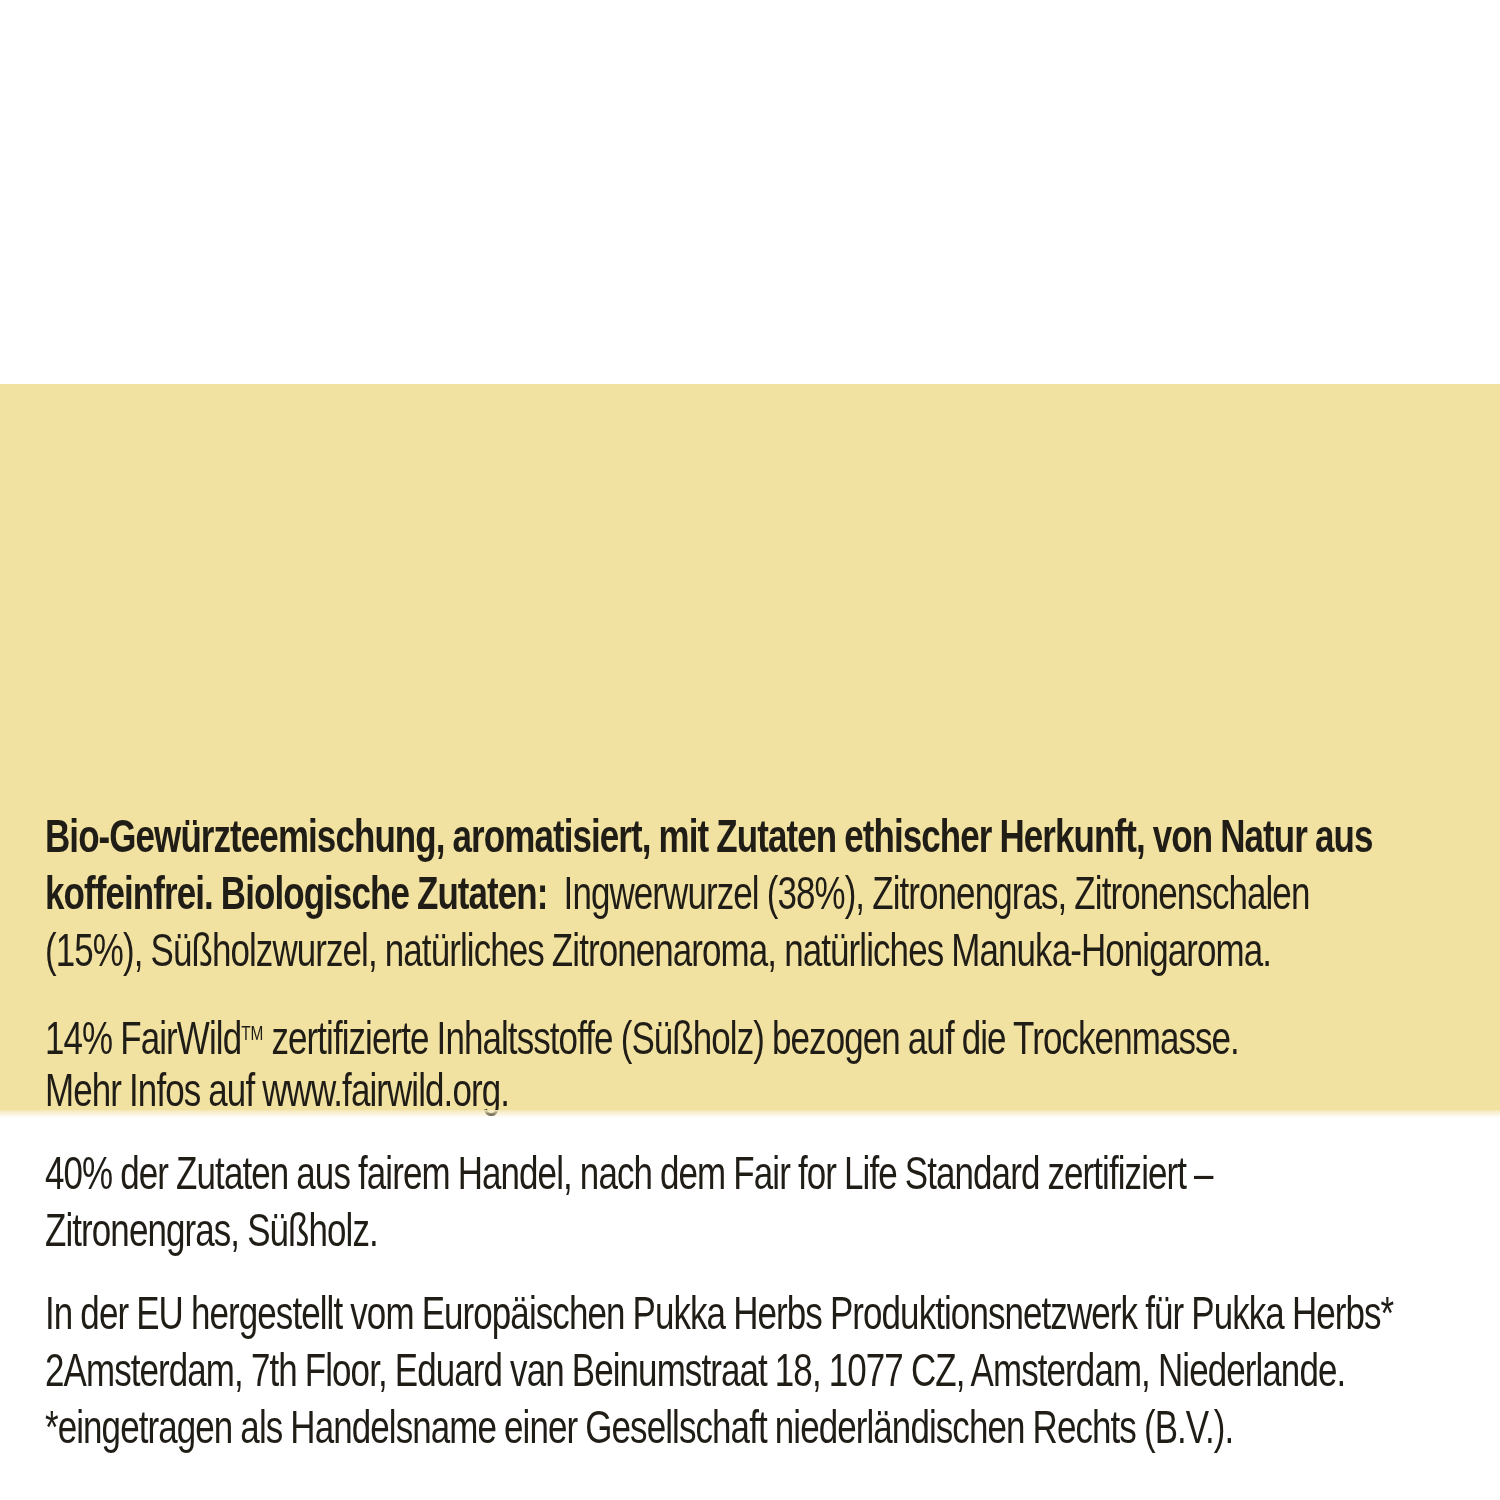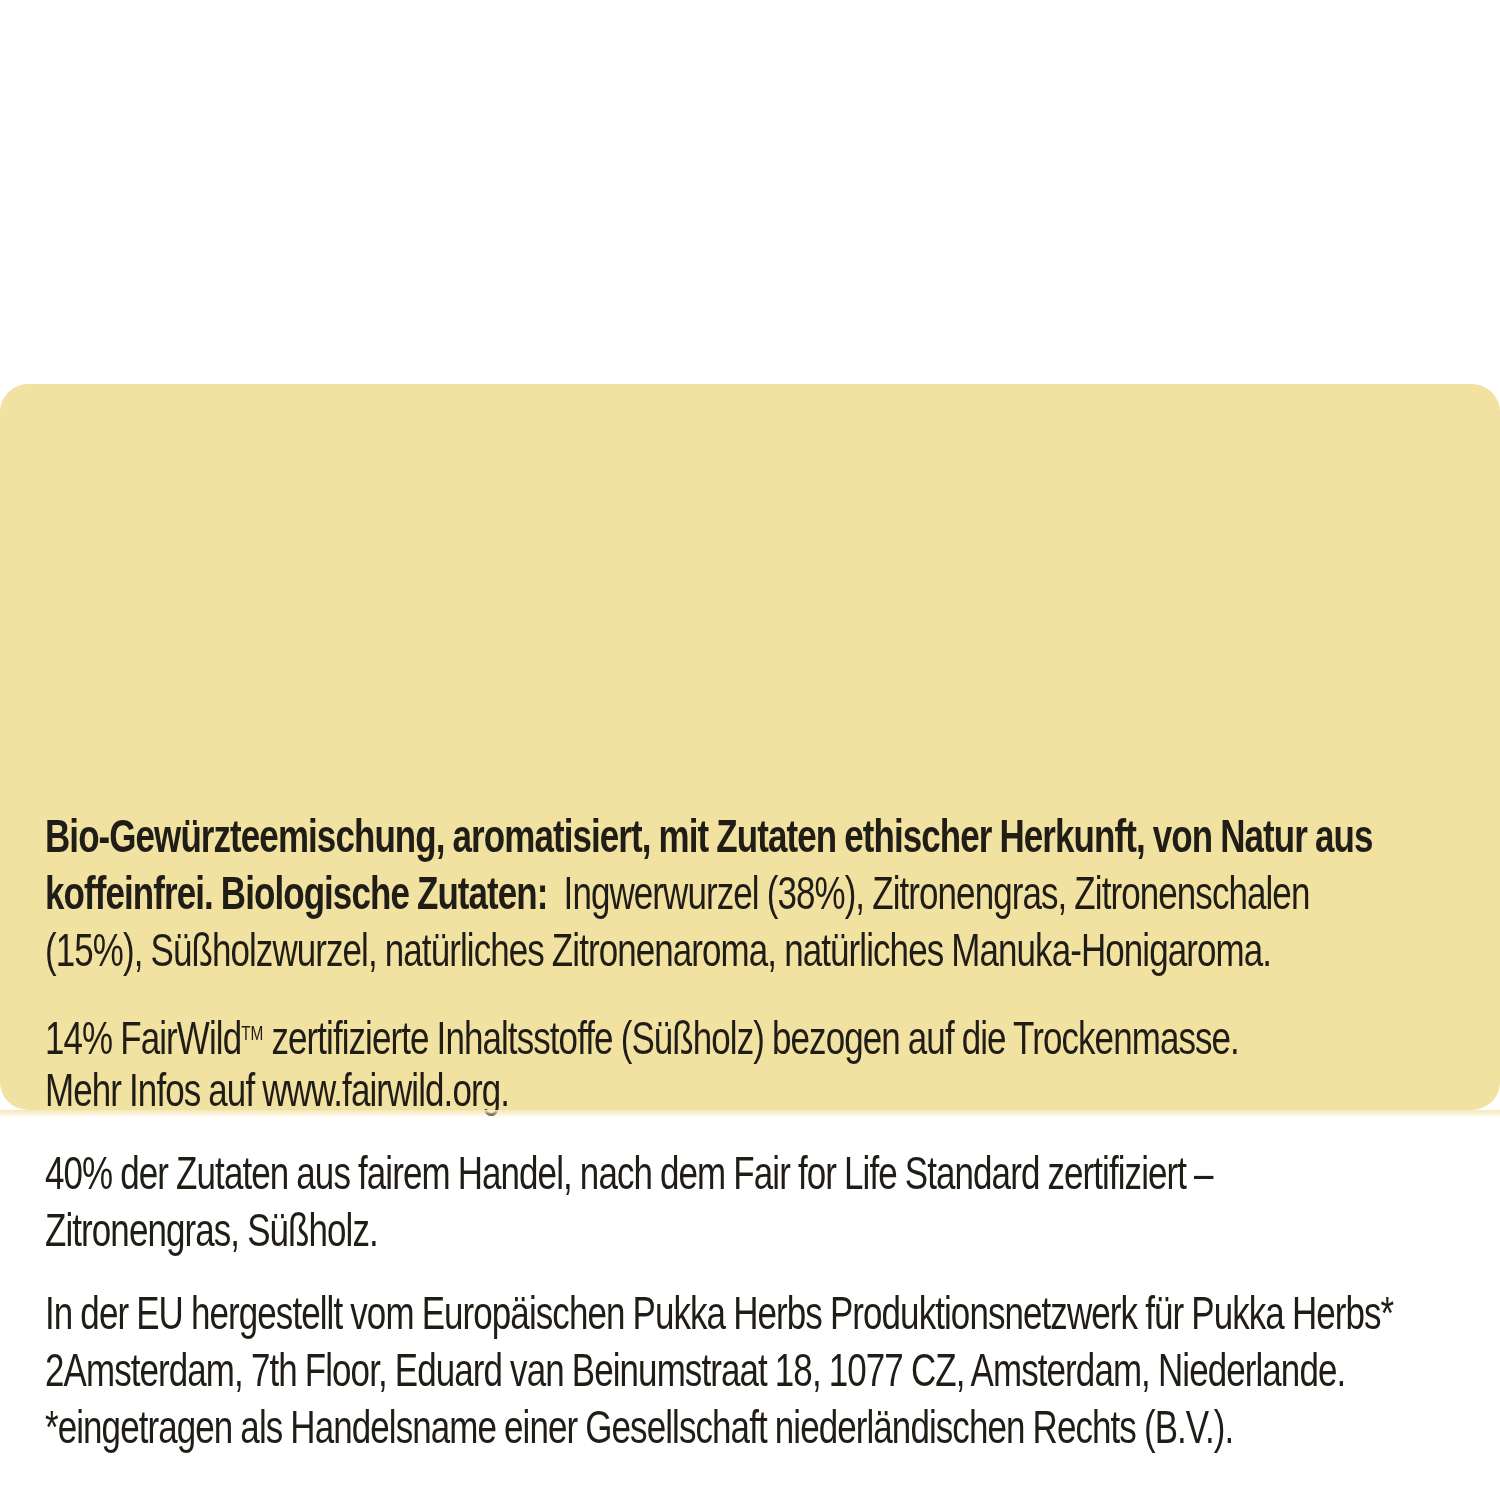--- a/index.html
+++ b/index.html
@@ -56,21 +56,21 @@
   .seg-sup {
     font-weight: 400;
     font-size: 0.44em;
     vertical-align: 14px;
     letter-spacing: 0;
   }
 </style>
 </head>
 <body style="background: rgb(255, 255, 255);">
 
-<div class="label-panel" style="background: rgb(242, 226, 162); border-radius: 28px;">
+<div class="label-panel" style="background: rgb(242, 226, 162);">
   <div class="text-wrap" style="color: rgb(32, 29, 23);">
       <div class="para">
         <div class="line"><span class="seg-b">Bio-Gewürzteemischung, aromatisiert, mit Zutaten ethischer Herkunft, von Natur aus</span></div>
         <div class="line"><span class="seg-b">koffeinfrei. Biologische Zutaten:</span><span class="seg-r">  Ingwerwurzel (38%), Zitronengras, Zitronenschalen</span></div>
         <div class="line"><span class="seg-r">(15%), Süßholzwurzel, natürliches Zitronenaroma, natürliches Manuka-Honigaroma.</span></div>
       </div>
       <div class="para">
         <div class="line"><span class="seg-r">14% FairWild</span><span class="seg-sup">TM</span><span class="seg-r"> zertifizierte Inhaltsstoffe (Süßholz) bezogen auf die Trockenmasse.</span></div>
         <div class="line"><span class="seg-r">Mehr Infos auf www.fairwild.org.</span></div>
       </div>

